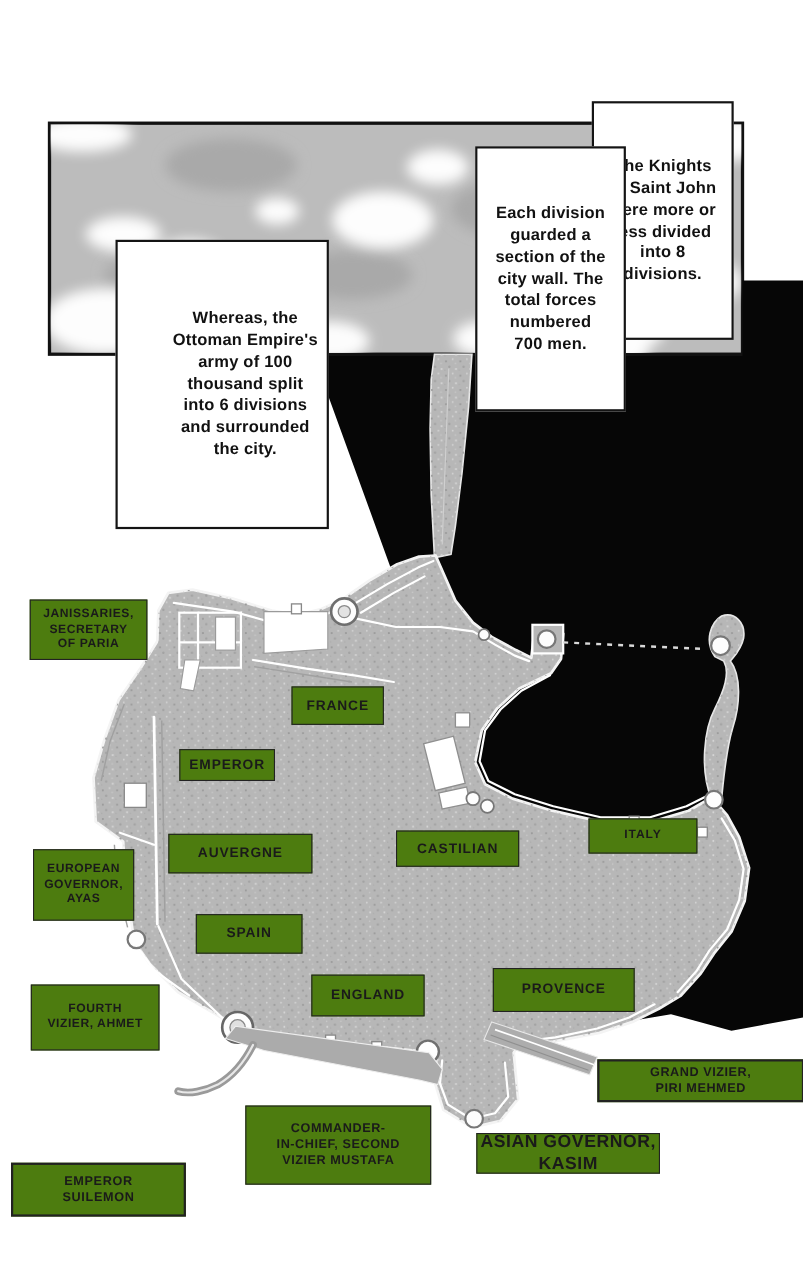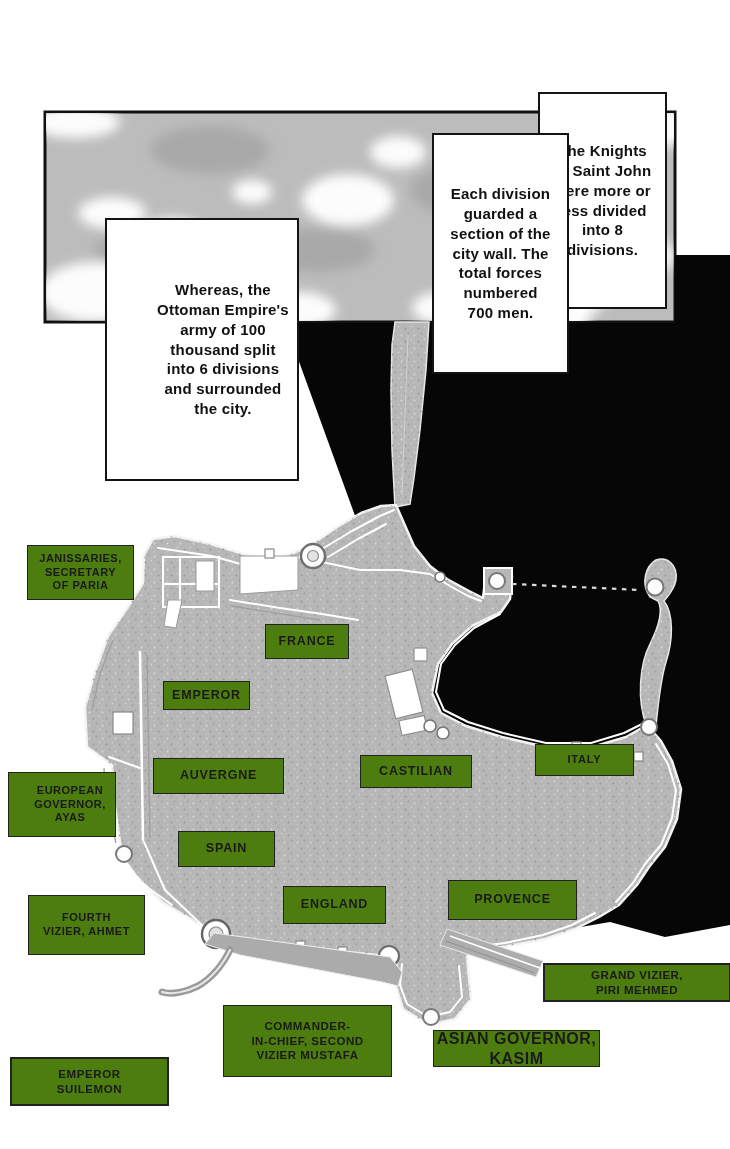--- a/index.html
+++ b/index.html
@@ -229,21 +229,21 @@
   <div class="lbl" style="left:535px;top:744px;width:97px;height:30px;font-size:11px;">ITALY</div>
 
   <div class="lbl" style="left:283px;top:886px;width:101px;height:36px;font-size:12.5px;">ENGLAND</div>
 
   <div class="lbl" style="left:448px;top:880px;width:127px;height:38px;font-size:12.5px;">PROVENCE</div>
 
   <div class="lbl" style="left:27px;top:545px;width:105px;height:53px;font-size:11px;letter-spacing:.5px;">JANISSARIES,
 SECRETARY
 OF PARIA</div>
 
-  <div class="lbl" style="left:8px;top:772px;width:90px;height:63px;font-size:11px;letter-spacing:.5px;padding-left:16px;">EUROPEAN
+  <div class="lbl" style="left:30px;top:772px;width:90px;height:63px;font-size:11px;letter-spacing:.5px;">EUROPEAN
 GOVERNOR,
 AYAS</div>
 
   <div class="lbl" style="left:28px;top:895px;width:115px;height:58px;font-size:11px;letter-spacing:.5px;">FOURTH
 VIZIER, AHMET</div>
 
   <div class="lbl thick" style="left:10px;top:1057px;width:155px;height:45px;font-size:11.5px;letter-spacing:.6px;">EMPEROR
 SUILEMON</div>
 
   <div class="lbl" style="left:223px;top:1005px;width:167px;height:70px;font-size:11.5px;letter-spacing:.5px;">COMMANDER-

